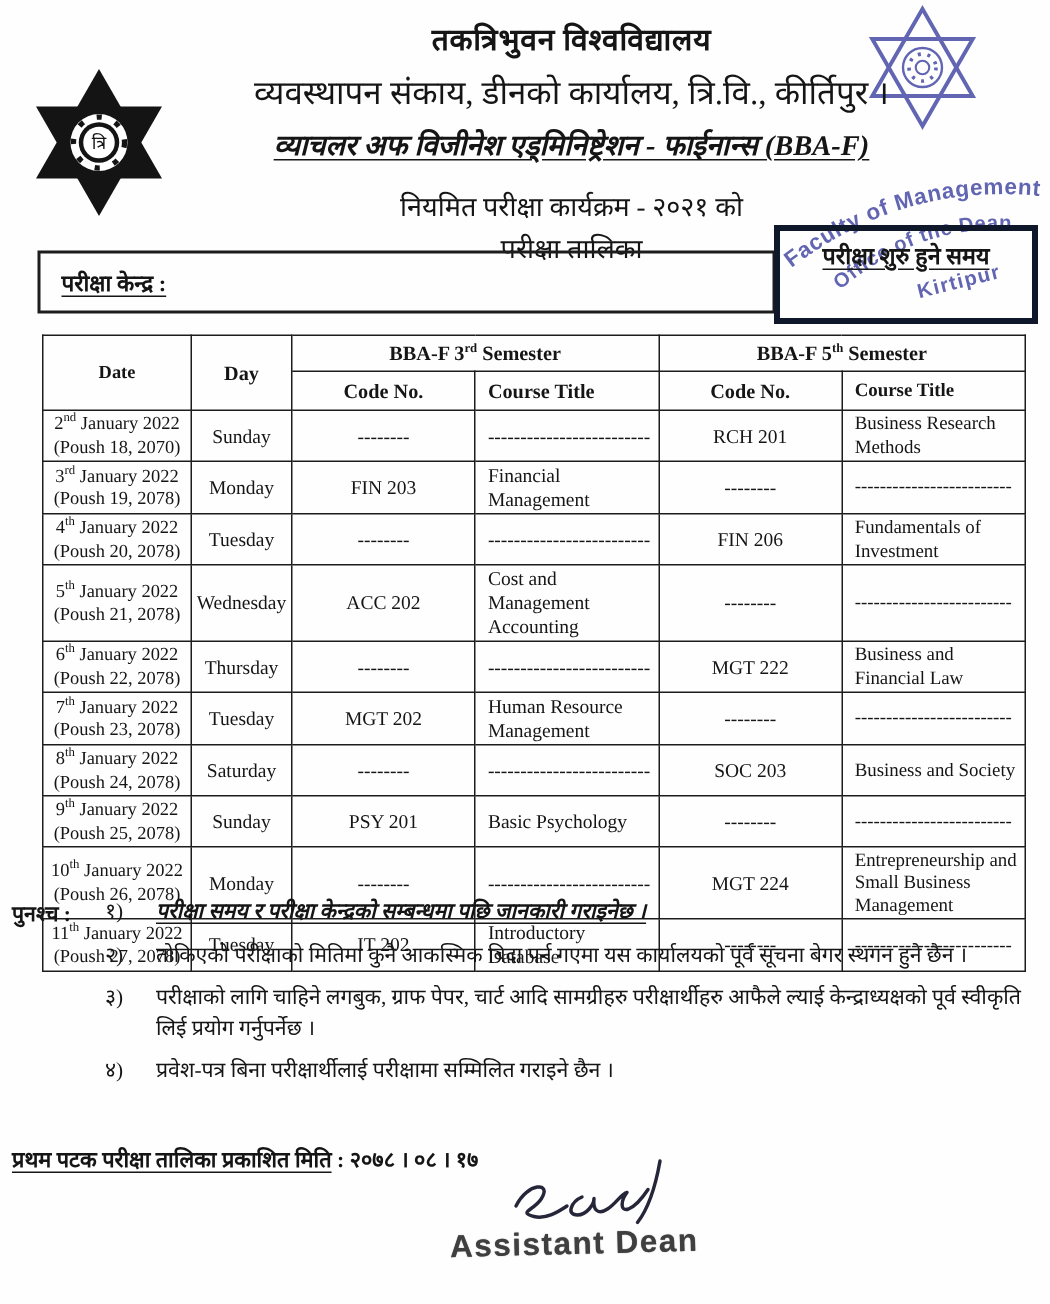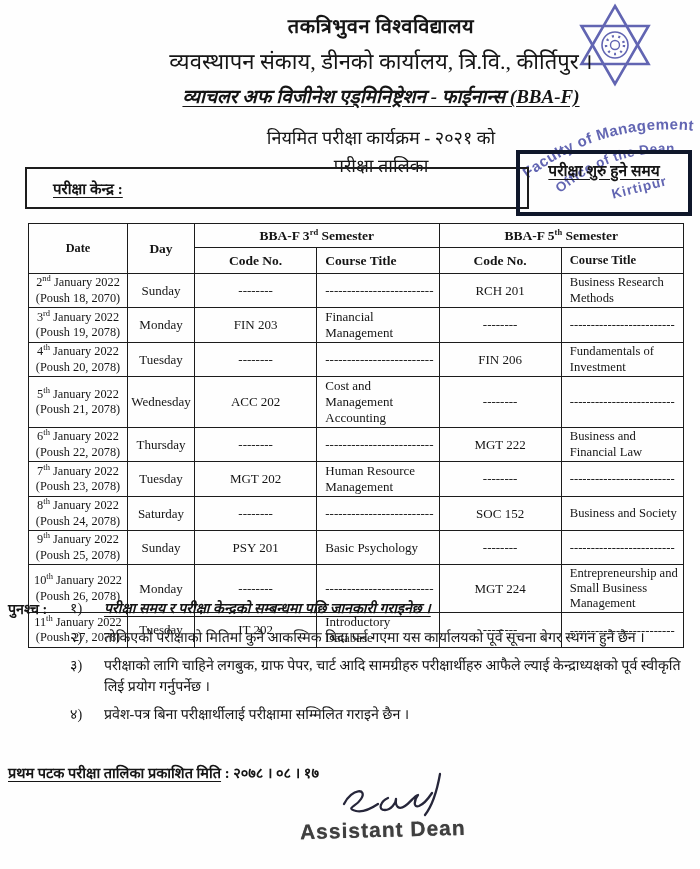--- a/index.html
+++ b/index.html
@@ -14,21 +14,21 @@
   .hdr-line2{font-size:22px; margin-top:6px;}
   .hdr-line3{font-size:19px; font-weight:bold; font-style:italic;
              text-decoration:underline; text-underline-offset:3px; margin-top:8px;}
   .hdr-line4{font-size:18px; margin-top:16px;}
   .hdr-line5{font-size:18px; margin-top:4px;}
   .logo{position:absolute; left:16px; top:42px;}
   .stamp{position:absolute; left:515px; top:0; opacity:.88; pointer-events:none;}
   
   .center-box{
     position:absolute; left:25px; top:167px; width:474px; height:38px;
-    border:2.5px solid #1d1d1d; display:flex; align-items:center; padding-left:26px;
+    border:2.5px solid #1d1d1d; display:flex; align-items:center; padding-left:14px;
   }
   .center-box .lbl{font-size:15px; font-weight:bold;
     text-decoration:underline; text-underline-offset:3px;}
   .time-box{
     position:absolute; left:516px; top:150px; width:168px; height:53px;
     border:4px solid #0f172a; text-align:center; padding-top:5px;
   }
   .time-box .lbl{font-size:15.5px; font-weight:bold;
     text-decoration:underline; text-underline-offset:3px;}
   
@@ -66,20 +66,31 @@
     font-family:"Liberation Sans", sans-serif; font-weight:bold; font-size:21px;
     color:#3f3f3f; letter-spacing:1px; transform:rotate(-1.5deg);
     text-shadow:0 0 .7px #6a6a6a;
   }
 </style>
 </head>
 <body>
 
 <div class="page">
 
+  <div class="logo">
+    <svg width="100" height="106" viewBox="0 0 100 100">
+      <polygon points="50,1 92,74 8,74" fill="#141414"></polygon>
+      <polygon points="50,99 8,26 92,26" fill="#141414"></polygon>
+      <circle cx="50" cy="50" r="19" fill="#fff"></circle>
+      <circle cx="50" cy="50" r="17" fill="none" stroke="#141414" stroke-width="3.5" stroke-dasharray="3.5 9.5"></circle>
+      <circle cx="50" cy="50" r="13.5" fill="#141414"></circle>
+      <circle cx="50" cy="50" r="10.5" fill="#fff"></circle>
+      <text x="50" y="54.5" font-size="12" text-anchor="middle" fill="#141414">त्रि</text>
+    </svg>
+  </div>
 
   <div class="stamp">
     <svg width="185" height="205" viewBox="0 0 185 205">
       <g stroke="#4d51a8" fill="none">
         <polygon points="100,6 133.5,64 66.5,64" stroke-width="2.6"></polygon>
         <polygon points="100,84 66.5,26 133.5,26" stroke-width="2.6"></polygon>
         <circle cx="100" cy="45" r="13" stroke-width="1.6"></circle>
         <circle cx="100" cy="45" r="9" stroke-width="2.4" stroke-dasharray="2 4.5"></circle>
         <circle cx="100" cy="45" r="4.5" stroke-width="1.4"></circle>
       </g>
@@ -197,21 +208,21 @@
           <td class="c-title5">-------------------------</td>
         </tr>
           <tr>
           <td class="c-date">
             <div><span>8</span><sup>th</sup> <span>January 2022</span></div>
             <div>(Poush 24, 2078)</div>
           </td>
           <td class="c-day">Saturday</td>
           <td class="c-code">--------</td>
           <td class="c-title">-------------------------</td>
-          <td class="c-code5">SOC 152</td>
+          <td class="c-code5">SOC 203</td>
           <td class="c-title5">Business and Society</td>
         </tr>
           <tr>
           <td class="c-date">
             <div><span>9</span><sup>th</sup> <span>January 2022</span></div>
             <div>(Poush 25, 2078)</div>
           </td>
           <td class="c-day">Sunday</td>
           <td class="c-code">PSY 201</td>
           <td class="c-title">Basic Psychology</td>

